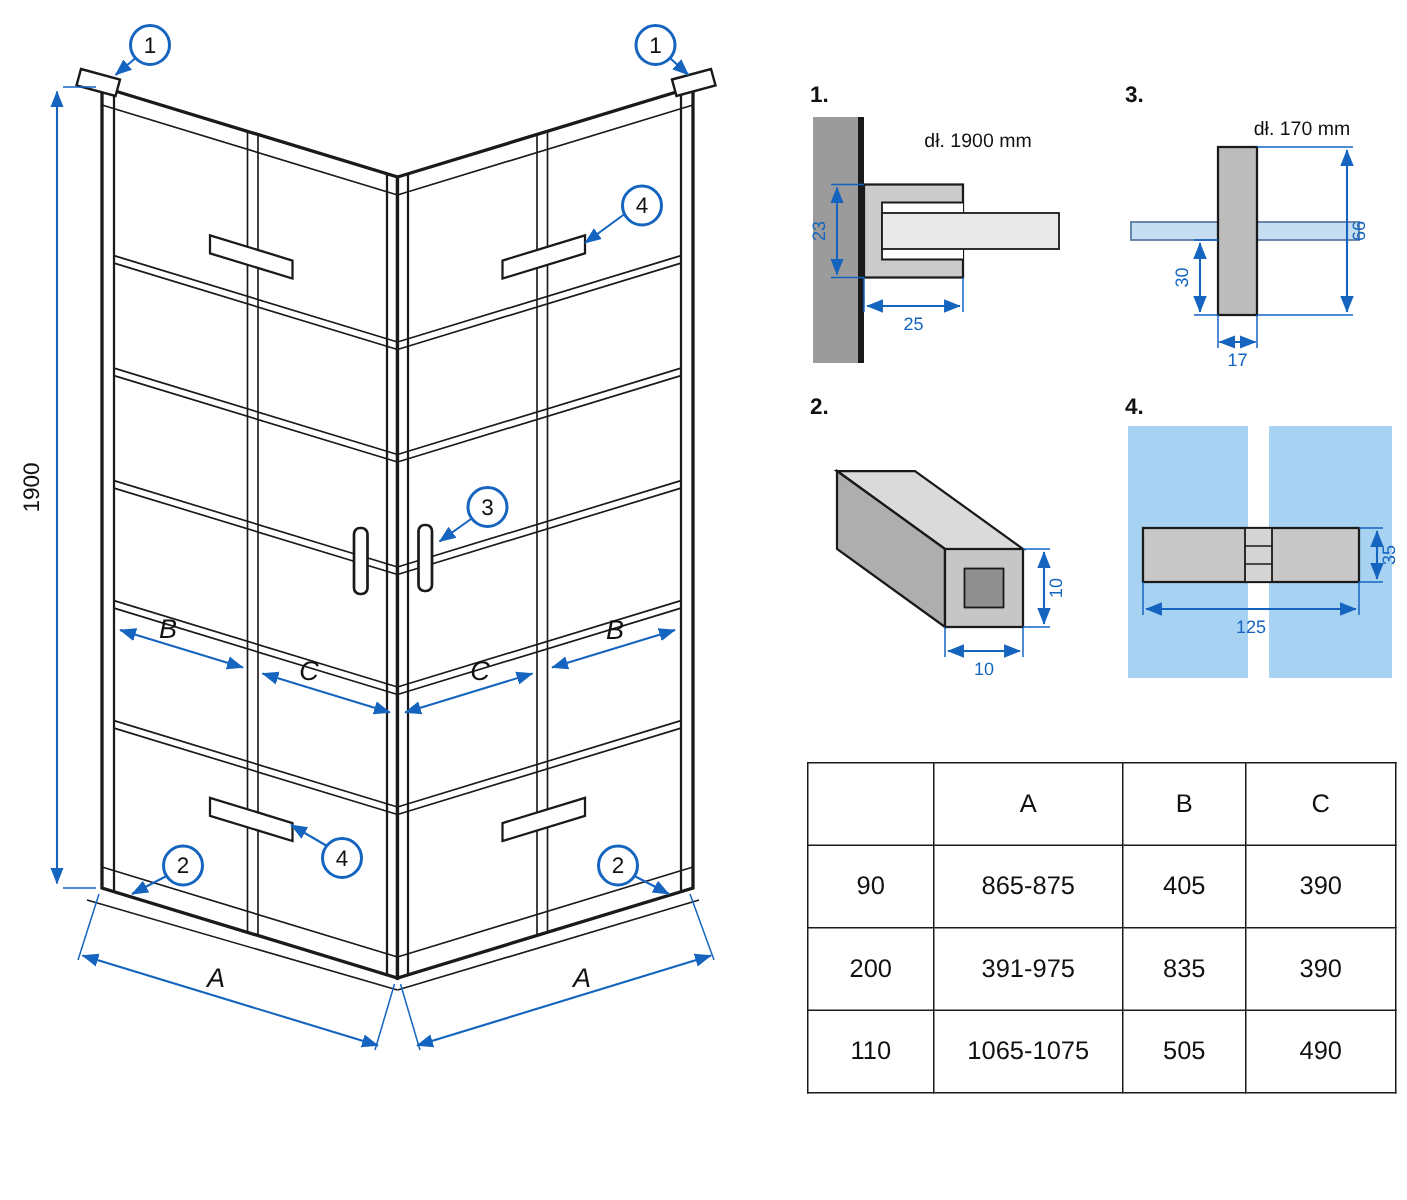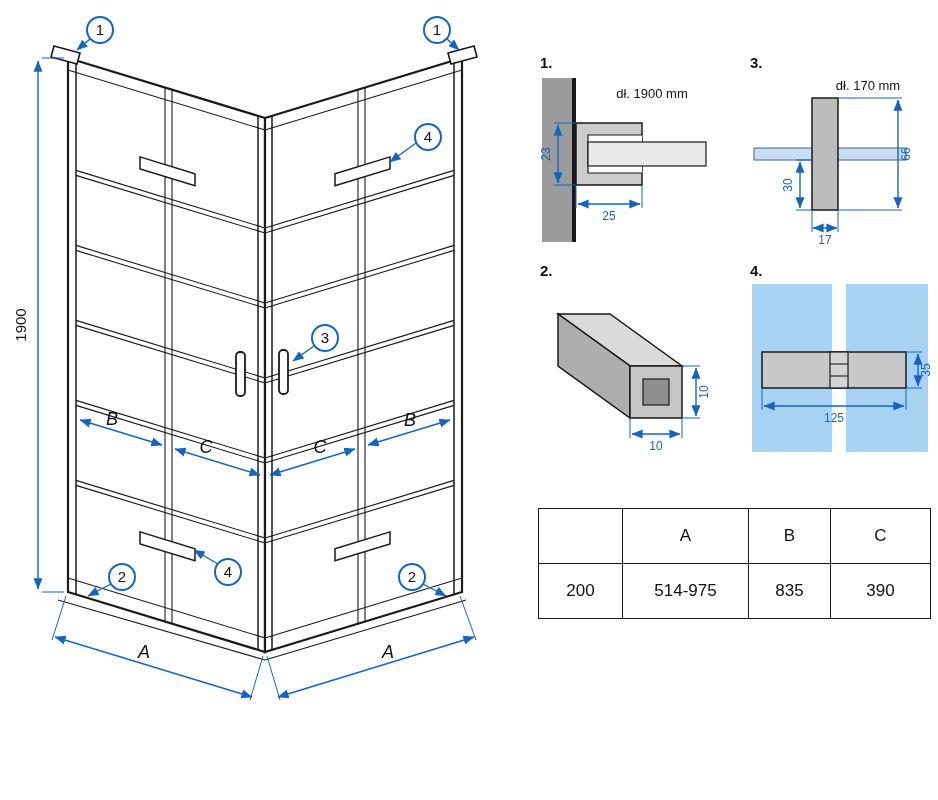--- a/index.html
+++ b/index.html
@@ -284,21 +284,33 @@
         <col style="width:100px">
     </colgroup>
     <tbody>
         <tr>
       <th></th>
       <th>A</th>
       <th>B</th>
       <th>C</th>
     </tr>
     <tr>
+      <td>90</td>
+      <td>865-875</td>
+      <td>405</td>
+      <td>390</td>
+    </tr>
+    <tr>
       <td>200</td>
-      <td>514-975</td>
+      <td>391-975</td>
       <td>835</td>
       <td>390</td>
     </tr>
+    <tr>
+      <td>110</td>
+      <td>1065-1075</td>
+      <td>505</td>
+      <td>490</td>
+    </tr>
   </tbody>
     </table>
 
 </div>
 
 </body></html>

